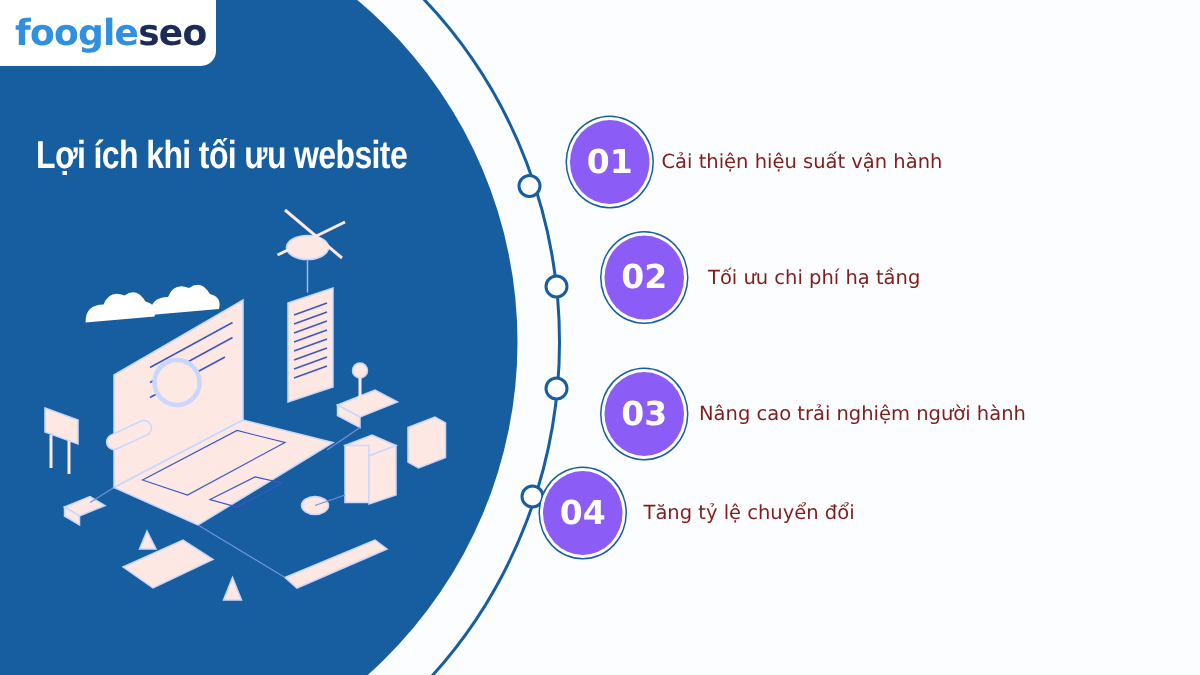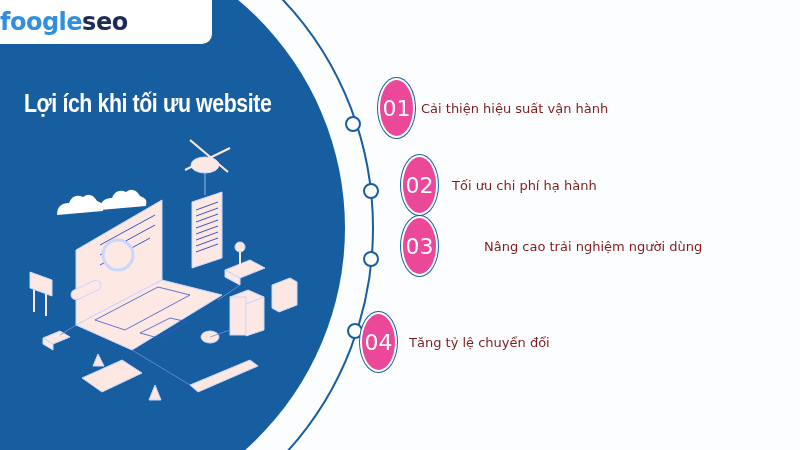--- a/index.html
+++ b/index.html
@@ -1,25 +1,25 @@
 <!DOCTYPE html>
 <html><head>
 <meta charset="utf-8">
 <style>
   html, body { margin:0; padding:0; }
   body { width:800px; height:450px; overflow:hidden; background:#fcfdfe; position:relative; font-family:"Liberation Sans", sans-serif; }
   .stage { position:absolute; left:0; top:0; width:800px; height:450px; }
   .bg-svg { position:absolute; left:0; top:0; }
-  .logo-box { position:absolute; left:0; top:0; width:212px; height:44px; background:#fff; border-bottom-right-radius:10px; display:flex; align-items:center; box-sizing:border-box; }
+  .logo-box { position:absolute; left:0; top:0; width:144px; height:44px; background:#fff; border-bottom-right-radius:10px; display:flex; align-items:center; padding-left:10px; box-sizing:border-box; }
   .logo-text { font-family:"DejaVu Sans", sans-serif; font-size:24px; font-weight:bold; letter-spacing:-0.5px; line-height:1; }
   .logo-a { color:#2f8fe0; }
   .logo-b { color:#1b2a57; }
   .title { position:absolute; left:24px; top:88px; color:#fff; font-family:"Liberation Sans", sans-serif; font-weight:bold; font-size:26px; letter-spacing:-0.5px; transform:scaleX(0.82); transform-origin:left center; white-space:nowrap; }
   .item { position:absolute; display:flex; align-items:center; }
-  .num-circle { width:33px; height:56px; border-radius:50%; background:#ec4899; box-shadow:0 0 0 2px #fff, 0 0 0 3px #175ea0; display:flex; align-items:center; justify-content:center; color:#fff; font-family:"DejaVu Sans", sans-serif; font-size:22px; font-weight:400; }
+  .num-circle { width:53px; height:56px; border-radius:50%; background:#8b5cf6; box-shadow:0 0 0 2px #fff, 0 0 0 3px #175ea0; display:flex; align-items:center; justify-content:center; color:#fff; font-family:"DejaVu Sans", sans-serif; font-size:22px; font-weight:700; }
   .item-label { color:#7f1d1d; font-family:"DejaVu Sans", sans-serif; font-size:13px; margin-left:14px; white-space:nowrap; }
 </style>
 </head>
 <body>
 
 <div class="stage">
 
   <svg class="bg-svg" width="800" height="450" viewBox="0 0 800 450">
 
     <ellipse cx="40" cy="228" rx="305" ry="300" fill="#175ea0"></ellipse>
@@ -115,26 +115,26 @@
 
   <div class="title">Lợi ích khi tối ưu website</div>
 
   <div class="item" style="left:380px; top:80px;">
     <div class="num-circle">01</div>
     <div class="item-label" style="margin-left:8px;">Cải thiện hiệu suất vận hành</div>
   </div>
 
   <div class="item" style="left:403px; top:157px;align-items:center;">
     <div class="num-circle">02</div>
-    <div class="item-label" style="margin-left:16px;">Tối ưu chi phí hạ hành</div>
+    <div class="item-label" style="margin-left:16px;">Tối ưu chi phí hạ tầng</div>
   </div>
 
-  <div class="item" style="left:403px; top:218px;gap:38px;">
+  <div class="item" style="left:403px; top:248px;">
     <div class="num-circle">03</div>
-    <div class="item-label" style="margin-left:10px;">Nâng cao trải nghiệm người dùng</div>
+    <div class="item-label" style="margin-left:10px;">Nâng cao trải nghiệm người hành</div>
   </div>
 
   <div class="item" style="left:362px; top:314px;">
     <div class="num-circle">04</div>
     <div class="item-label" style="">Tăng tỷ lệ chuyển đổi</div>
   </div>
 
 </div>
 
 </body></html>

